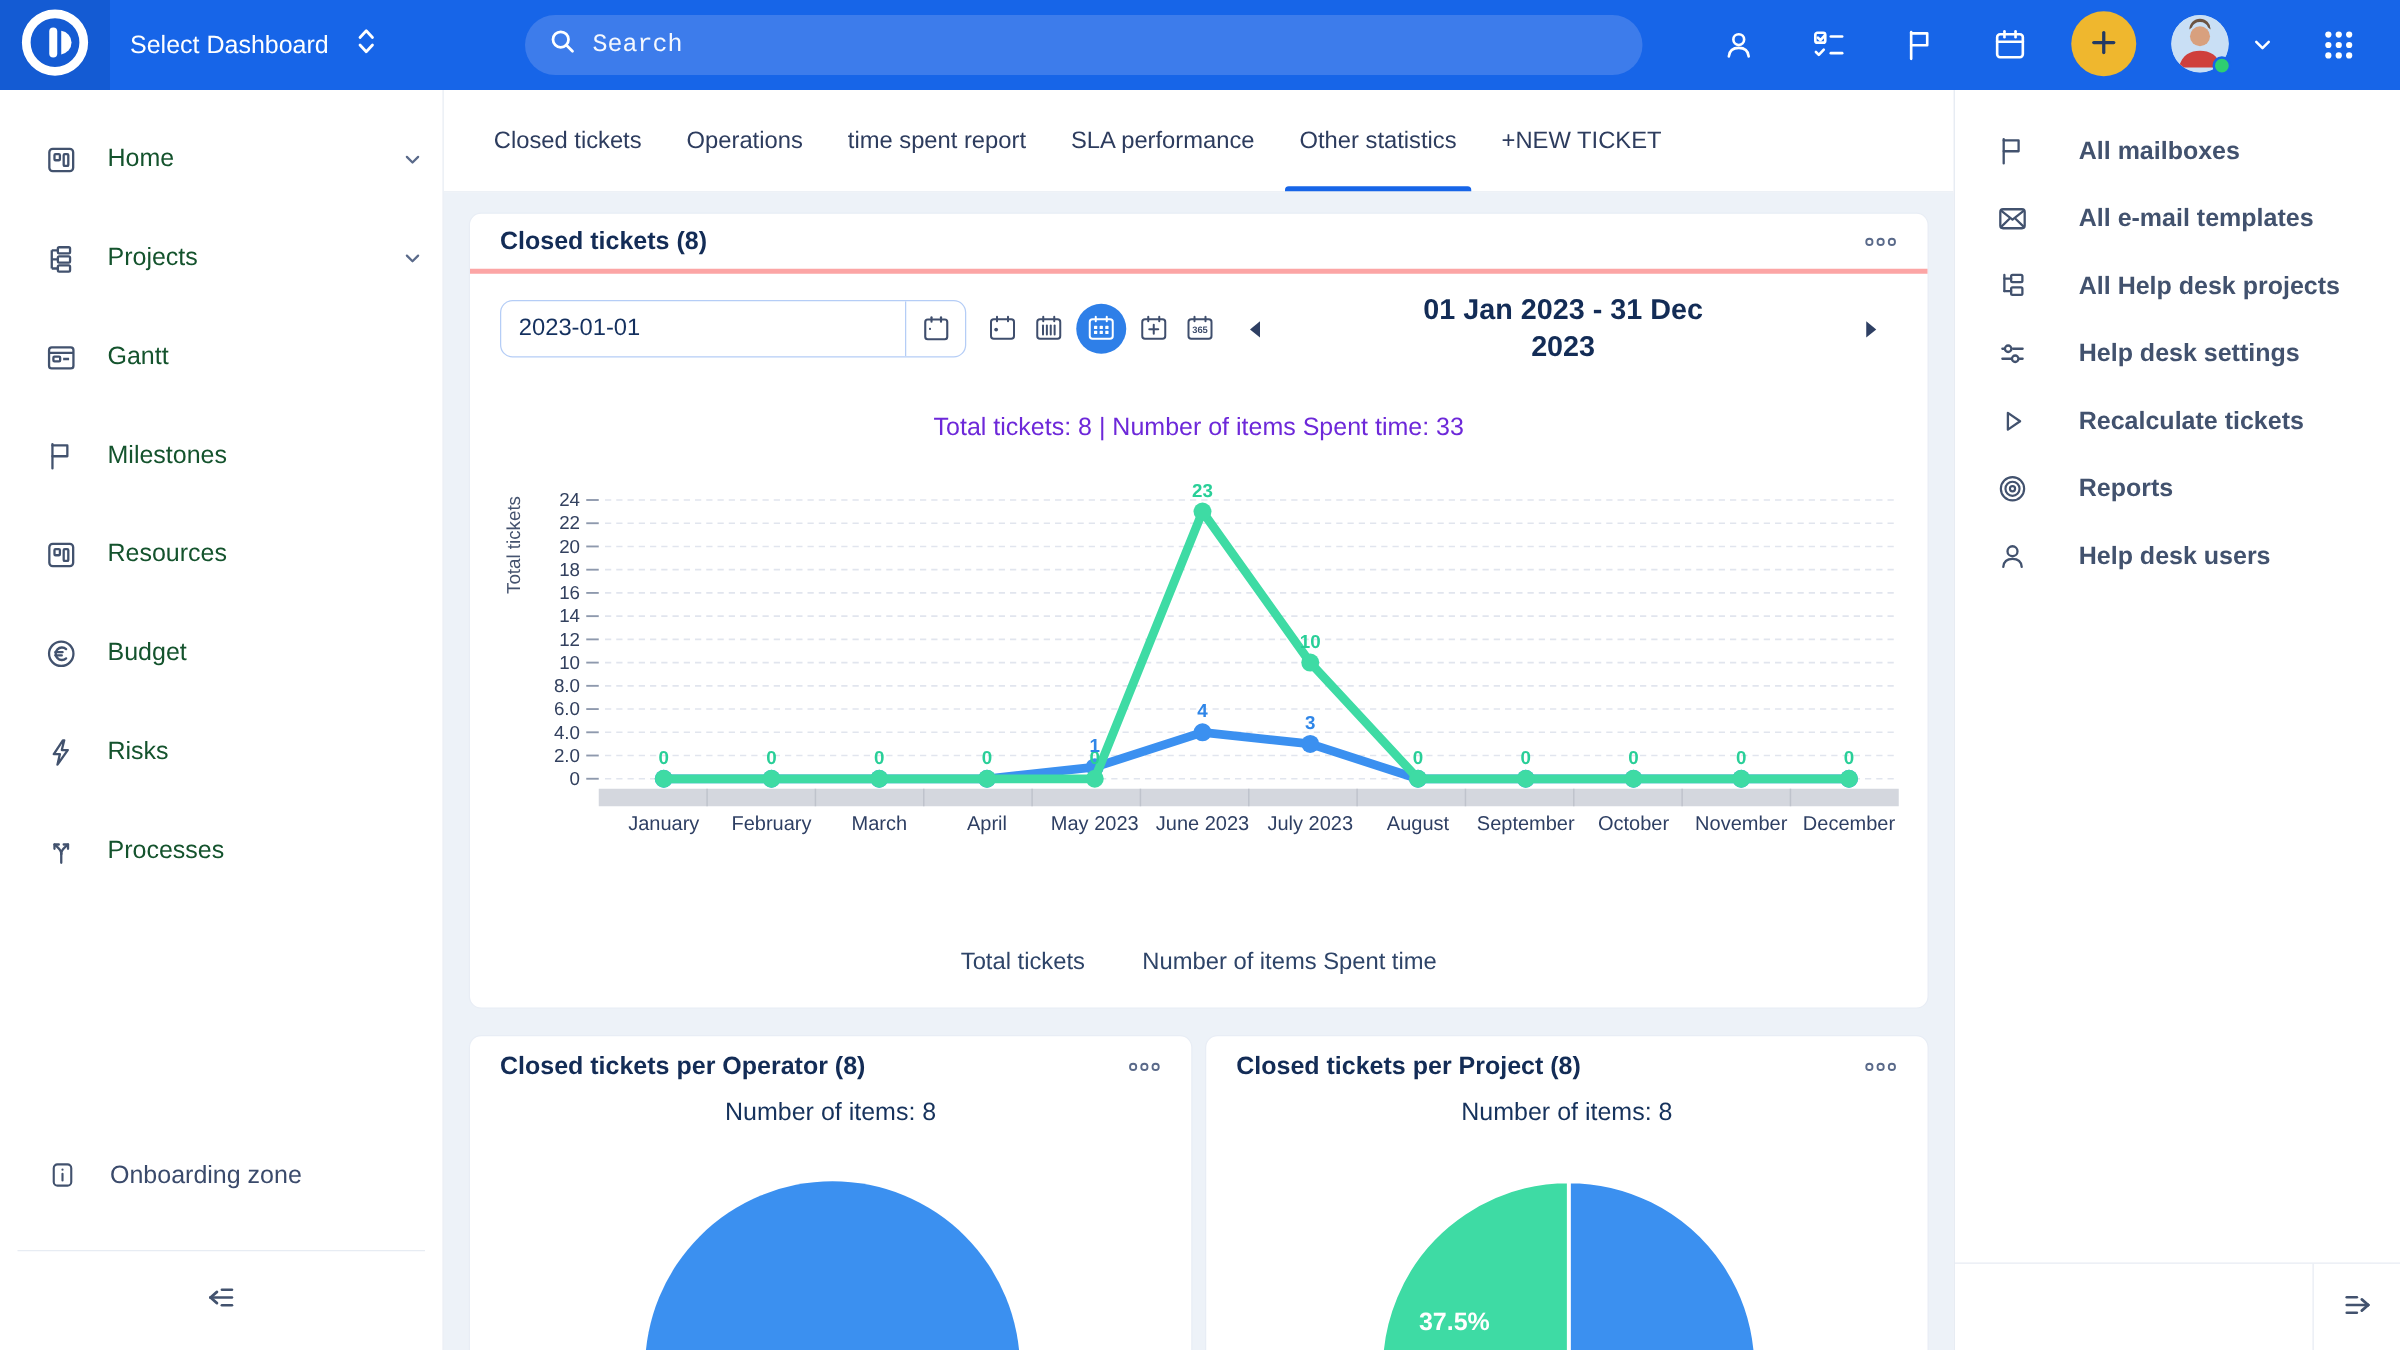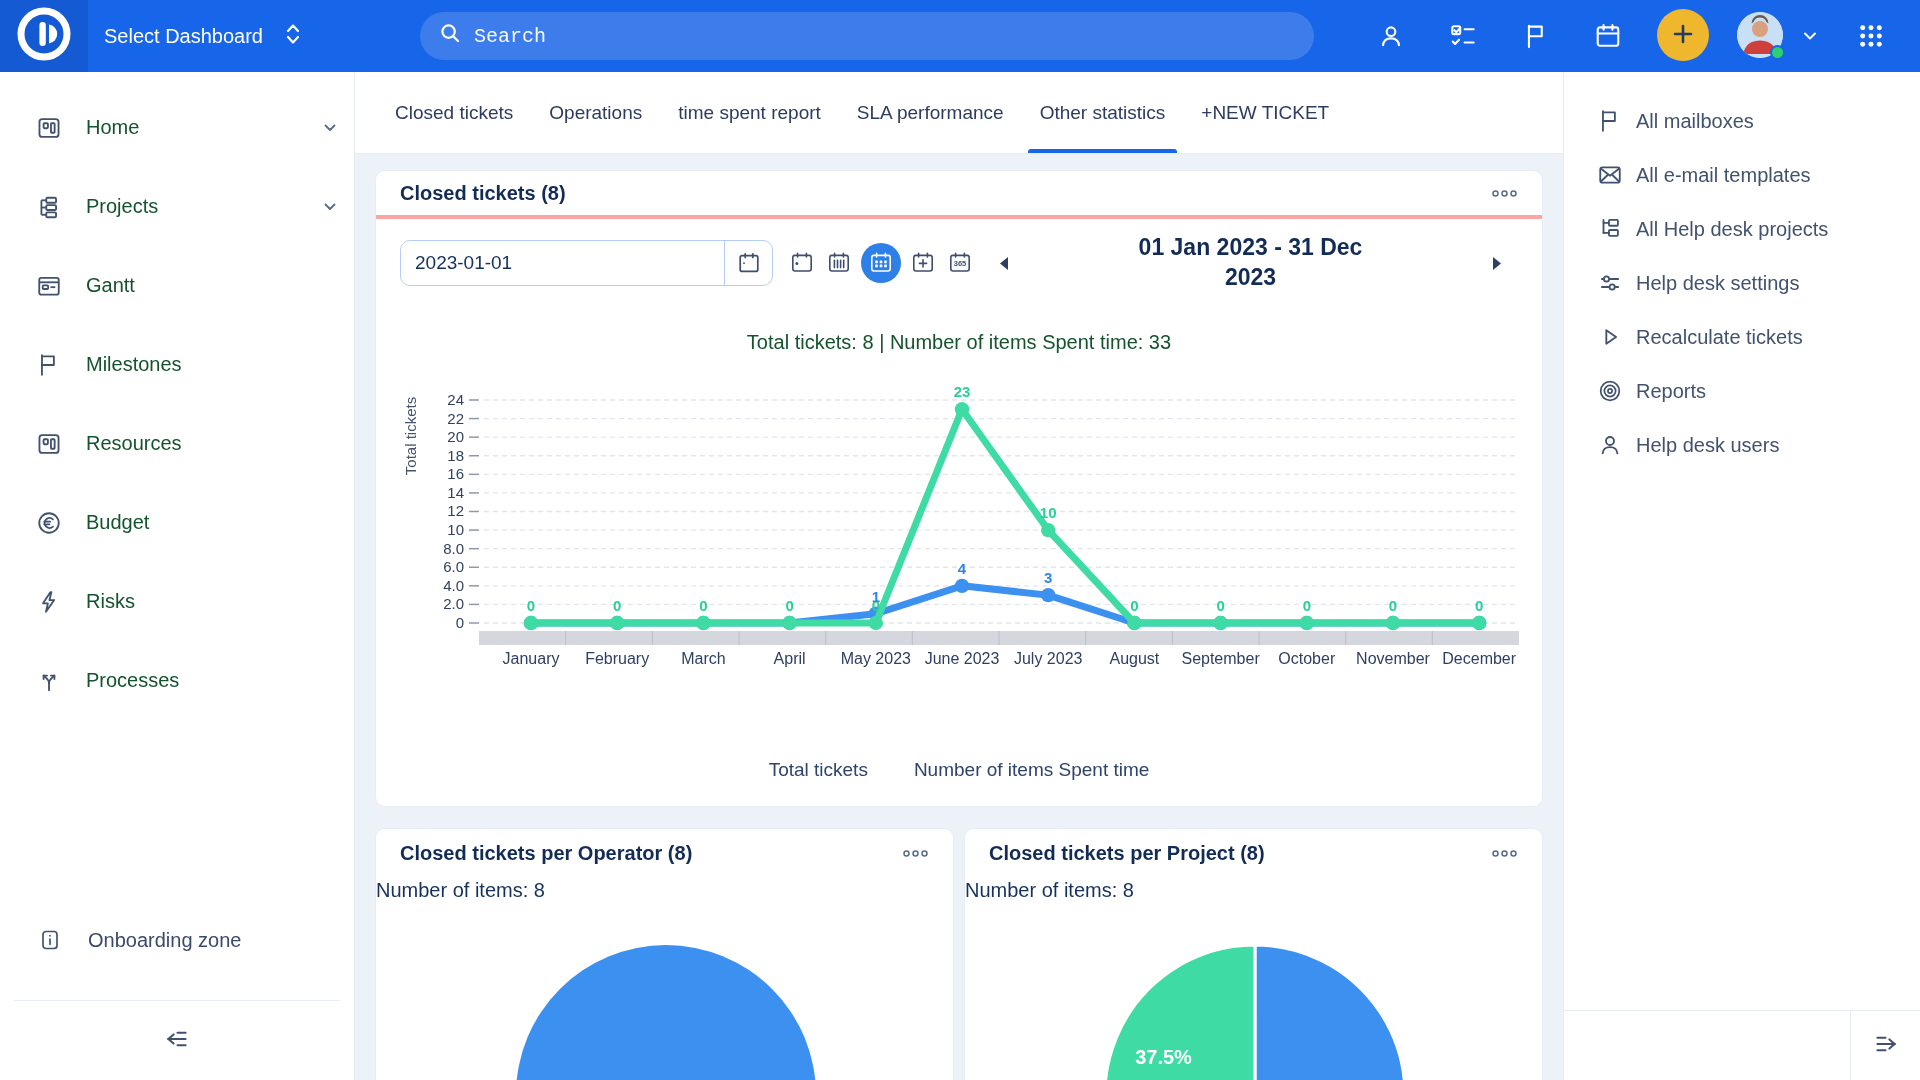--- a/index.html
+++ b/index.html
@@ -43,21 +43,21 @@
   .sb-divider{height:1px;background:#e7ecf3;margin:32px 14px 0 14px;}
   .collapse-row{height:79px;display:flex;align-items:center;justify-content:center;}
   .collapse-row svg{cursor:pointer;color:#42526e;}
 
   
   .rightbar{position:absolute;right:0;top:0;width:357px;height:1008px;background:#fff;
     border-left:1px solid #e7ecf3;}
   .rb-list{list-style:none;padding-top:22px;}
   .rb-item{height:54px;display:flex;align-items:center;cursor:pointer;}
   .rb-item .ic{margin-left:33px;width:26px;height:26px;color:#42526e;flex:none;}
-  .rb-item .lbl{margin-left:13px;font-size:20px;font-weight:400;color:#42526e;}
+  .rb-item .lbl{margin-left:40px;font-size:20px;font-weight:700;color:#42526e;}
   .rb-footer{position:absolute;left:0;bottom:0;width:100%;height:70px;border-top:1px solid #e7ecf3;}
   .expand-cell{position:absolute;right:0;top:0;width:70px;height:70px;border-left:1px solid #e7ecf3;
     display:flex;align-items:center;justify-content:center;color:#42526e;cursor:pointer;}
 
   
   .main{position:absolute;left:355px;top:0;width:1208px;height:1008px;overflow:hidden;}
   .tabbar{height:82px;background:#fff;border-bottom:1px solid #e8edf4;display:flex;
     align-items:center;padding-left:22px;}
   .tab{position:relative;height:100%;display:flex;align-items:center;padding:0 18px;
     font-size:19px;font-weight:500;color:#2d3c5e;cursor:pointer;white-space:nowrap;}
@@ -82,29 +82,29 @@
   .view-icons{display:flex;align-items:center;gap:7px;margin-left:14px;}
   .vi{width:30px;height:30px;border:none;background:none;cursor:pointer;color:#3f4e6d;
     display:flex;align-items:center;justify-content:center;}
   .vi.selected{width:40px;height:40px;border-radius:50%;background:#2e7fe8;color:#fff;}
   .caret{background:none;border:none;cursor:pointer;display:flex;align-items:center;}
   .caret.left{margin-left:22px;}
   .caret.right{margin-right:14px;}
   .range-wrap{flex:1;display:flex;justify-content:center;}
   .range{width:252px;text-align:center;font-size:23px;font-weight:700;color:#132c56;line-height:1.3;}
 
-  .summary{margin-top:40px;text-align:center;font-size:20px;color:#14532d;}
+  .summary{margin-top:40px;text-align:center;font-size:20px;color:#6d28d9;}
   #line-chart{display:block;margin-top:34px;overflow:visible;}
   .legend{margin-top:76px;display:flex;justify-content:center;gap:46px;}
   .legend span{font-size:19px;color:#2e4468;cursor:pointer;}
 
   .pie-row{display:flex;gap:10px;margin-top:21px;}
   .card-pie{flex:1;height:420px;overflow:hidden;}
   .card-pie .card-head{border-bottom:none;}
-  .pie-sub{text-align:left;font-size:20px;color:#16325c;margin-top:2px;}
+  .pie-sub{text-align:center;font-size:20px;color:#16325c;margin-top:2px;}
   svg.pie{display:block;margin:40px auto 0 auto;}
 
   
   text{font-family:"Liberation Sans",sans-serif;}
   .tick{font-size:15px;fill:#33415f;}
   .month{font-size:16px;fill:#2e3f63;}
   .dlab{font-size:15px;font-weight:700;}
   .ylab{font-size:15px;fill:#45536f;}
   .plab{font-size:20px;font-weight:700;fill:#fff;}
   .y365{font-size:7.5px;font-weight:700;fill:currentColor;}

